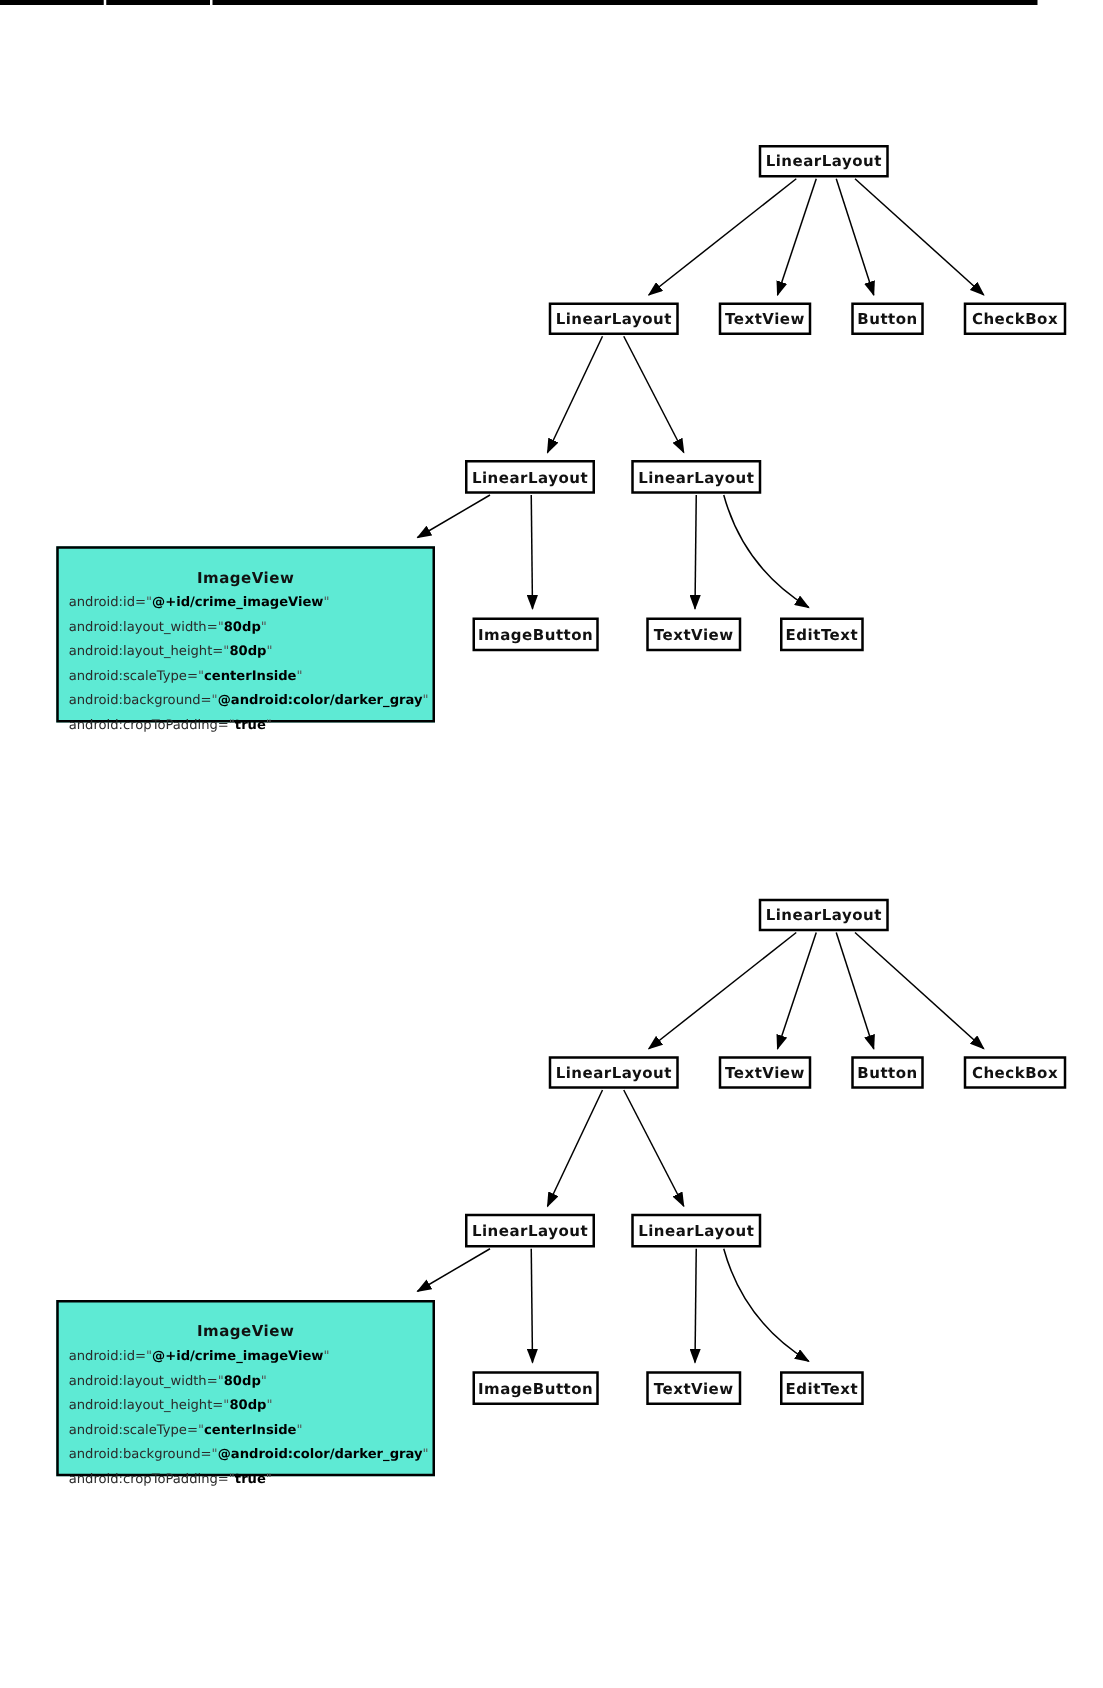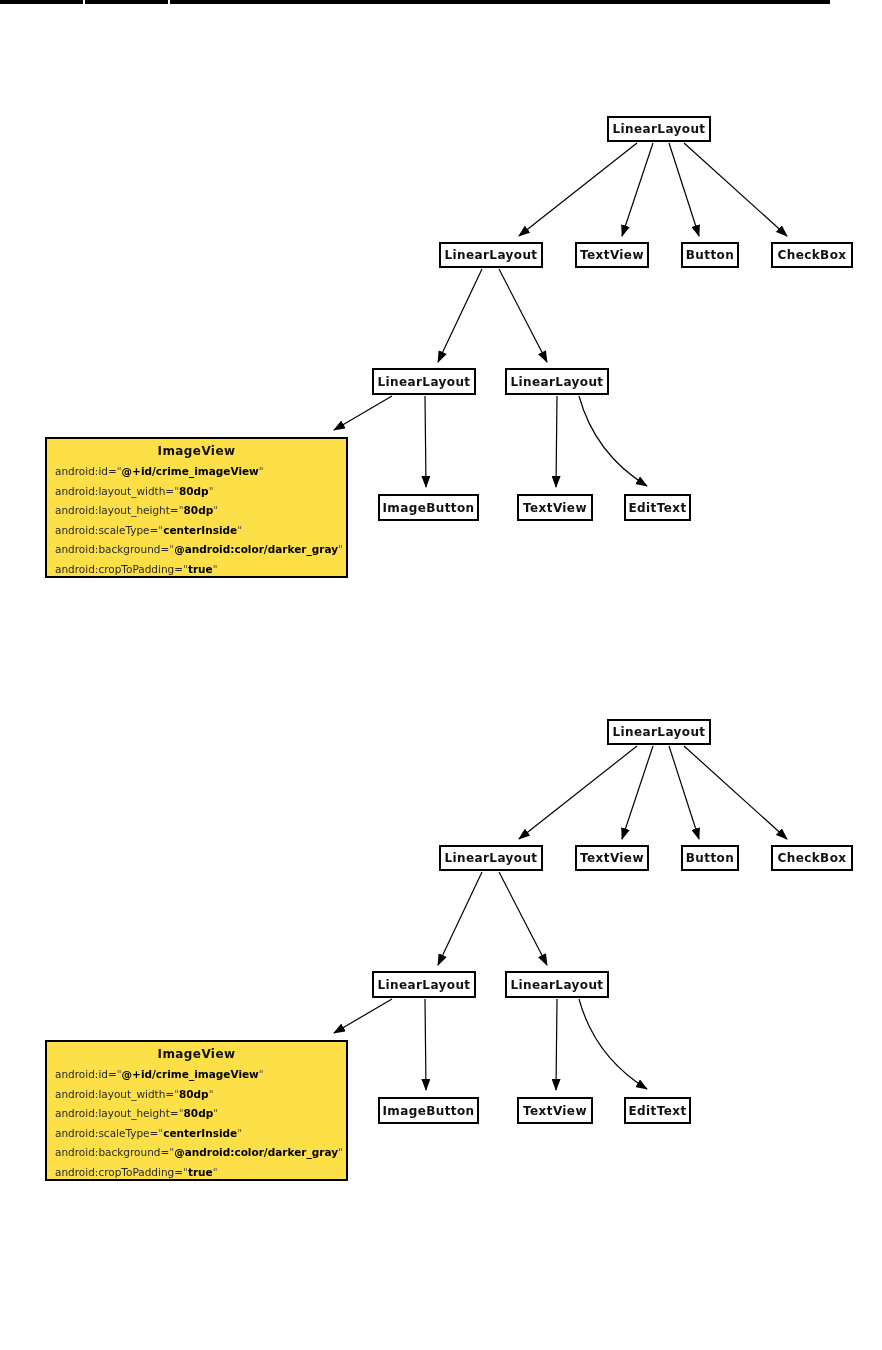--- a/index.html
+++ b/index.html
@@ -10,22 +10,22 @@
   .topbar{position:absolute;}
   .topbar-gap{position:absolute;background:#ffffff;}
   .diagram{position:absolute;left:0;width:710px;height:603px;margin-left:35px;}
   .diagram svg{position:absolute;left:0;top:0;}
   .node{
     position:absolute;box-sizing:border-box;border:2px solid #000;background:#fff;
     display:flex;align-items:center;justify-content:center;
     font-weight:bold;font-size:12px;letter-spacing:0.4px;color:#111;white-space:nowrap;
   }
   .iv-box{
-    position:absolute;box-sizing:border-box;border:2px solid #000;background:#fde047;
-    padding-top:2px;
+    position:absolute;box-sizing:border-box;border:2px solid #000;background:#5eead4;
+    padding-top:13px;
   }
   .iv-title{
     text-align:center;font-weight:bold;font-size:12px;letter-spacing:0.4px;color:#111;
     height:21px;line-height:21px;
   }
   .iv-line{
     font-size:10.5px;line-height:19.5px;padding-left:8px;color:#2a2a2a;white-space:nowrap;
   }
   .iv-line b{color:#000;}
   .iv-line .q{color:#555;}

